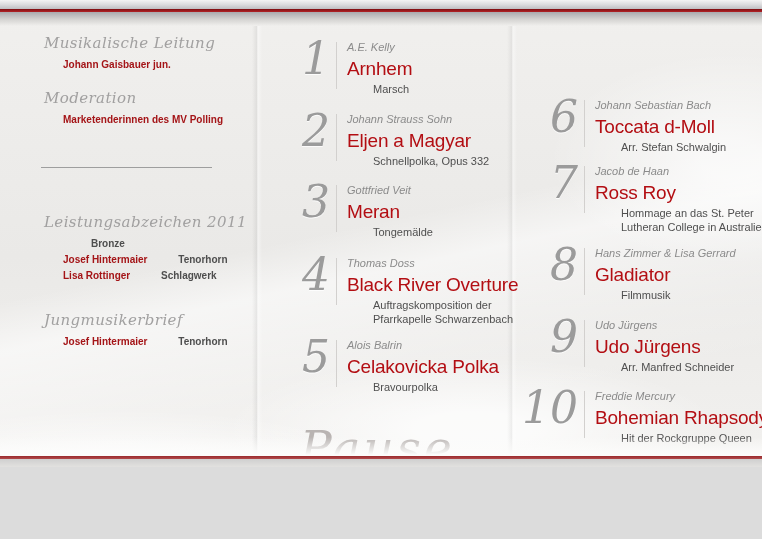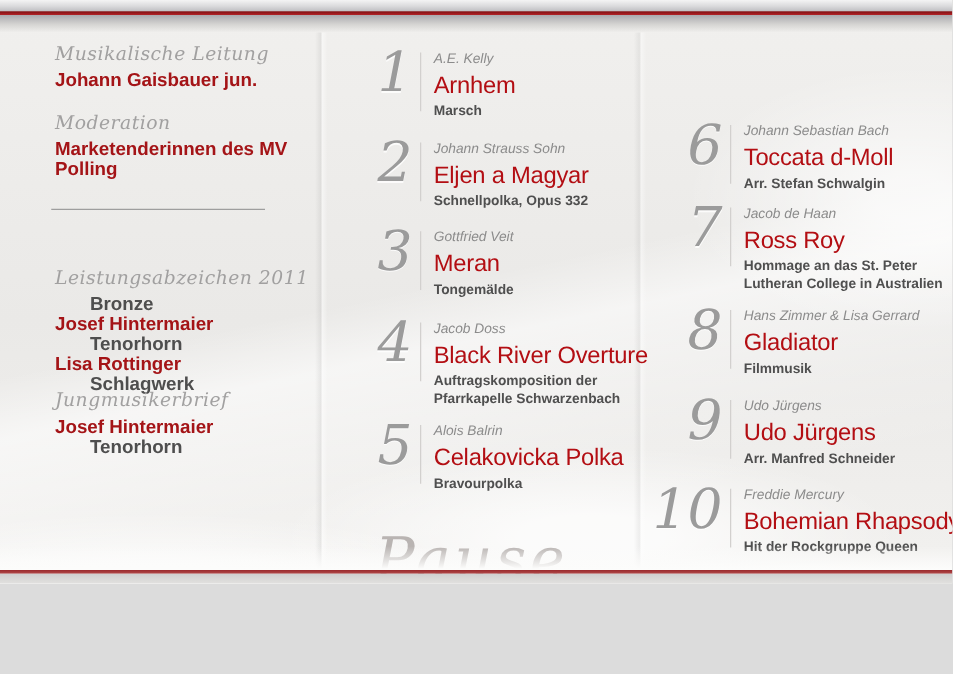--- a/index.html
+++ b/index.html
@@ -23,41 +23,41 @@
   .bb-glow{height:19px;background:linear-gradient(180deg,rgba(255,255,255,0) 0%,#fcfcfb 95%);}
   .bb-red{height:3px;background:linear-gradient(180deg,#99282b,#b24districts4a);background:linear-gradient(180deg,#9a2a2d,#b14a4b);}
   .bb-lower{height:8px;background:linear-gradient(180deg,#cfcfcf,#e2e1df);}
   
   .fold{position:absolute;top:26px;bottom:11px;width:10px;pointer-events:none;z-index:1;}
   .fold-1{left:252px;background:linear-gradient(90deg,rgba(100,100,100,0) 0%,rgba(100,100,100,0.10) 45%,rgba(255,255,255,0.45) 60%,rgba(255,255,255,0) 100%);}
   .fold-2{left:507px;background:linear-gradient(90deg,rgba(100,100,100,0) 0%,rgba(100,100,100,0.09) 45%,rgba(255,255,255,0.40) 60%,rgba(255,255,255,0) 100%);}
   
   .sb-sec{position:absolute;left:44px;width:210px;z-index:2;}
   .sb-h{font-family:"DejaVu Serif",serif;font-style:italic;font-size:15px;color:#a1a0a0;letter-spacing:0.4px;margin-bottom:5px;}
-  .sb-line{font-size:15px;font-weight:bold;line-height:16px;color:#4e4e4e;}
+  .sb-line{margin-left:19px;font-size:10px;font-weight:bold;line-height:16px;color:#4e4e4e;}
   .sb-line .red{color:#a41417;}
   .sb-line .gray{color:#4e4e4e;padding-left:28px;}
   .sb-divider{position:absolute;left:41px;top:167px;width:171px;height:1px;background:#9e9e9e;z-index:2;}
   
   .col{position:absolute;top:0;height:539px;z-index:2;}
   #col-left{left:280px;width:240px;}
   #col-right{left:520px;width:242px;}
   .prog-item{position:absolute;left:0;display:flex;align-items:flex-start;}
   .num{
     width:56px;flex:0 0 56px;padding-right:6px;text-align:right;
     font-family:"DejaVu Serif",serif;font-style:italic;
     font-size:44px;line-height:1;color:#9b9b9b;margin-top:-4px;
     text-shadow:0 1px 0 rgba(255,255,255,0.8);
   }
   #col-right .num{width:64px;flex-basis:64px;}
   .vline{width:1px;flex:0 0 1px;height:47px;background:#d2d0ce;margin-top:1px;}
   .texts{padding-left:10px;width:190px;}
   .composer{font-size:11px;font-style:italic;color:#8b8b8b;line-height:13px;}
   .title{font-size:19px;font-weight:normal;color:#b30e13;line-height:21px;margin-top:4px;white-space:nowrap;letter-spacing:-0.2px;}
-  .subtitle{font-size:11px;font-weight:bold;color:#4f4f4f;line-height:14px;margin-top:3px;}
+  .subtitle{font-size:11px;font-weight:normal;color:#4f4f4f;line-height:14px;margin-top:3px;margin-left:26px;}
   
   .pause{
     position:absolute;left:300px;top:420px;width:180px;z-index:2;
     font-family:"DejaVu Serif",serif;font-style:italic;
     font-size:47px;color:#b9b4b2;letter-spacing:3px;
   }
 </style>
 </head>
 <body>
 
@@ -128,21 +128,21 @@
     <div class="texts">
       <div class="composer">Gottfried Veit</div>
       <div class="title">Meran</div>
       <div class="subtitle">Tongemälde</div>
     </div>
   </div>
         <div class="prog-item" style="top: 257px;">
     <div class="num">4</div>
     <div class="vline"></div>
     <div class="texts">
-      <div class="composer">Jacob Doss</div>
+      <div class="composer">Thomas Doss</div>
       <div class="title">Black River Overture</div>
       <div class="subtitle">Auftragskomposition der Pfarrkapelle Schwarzenbach</div>
     </div>
   </div>
         <div class="prog-item" style="top: 339px;">
     <div class="num">5</div>
     <div class="vline"></div>
     <div class="texts">
       <div class="composer">Alois Balrin</div>
       <div class="title">Celakovicka Polka</div>

